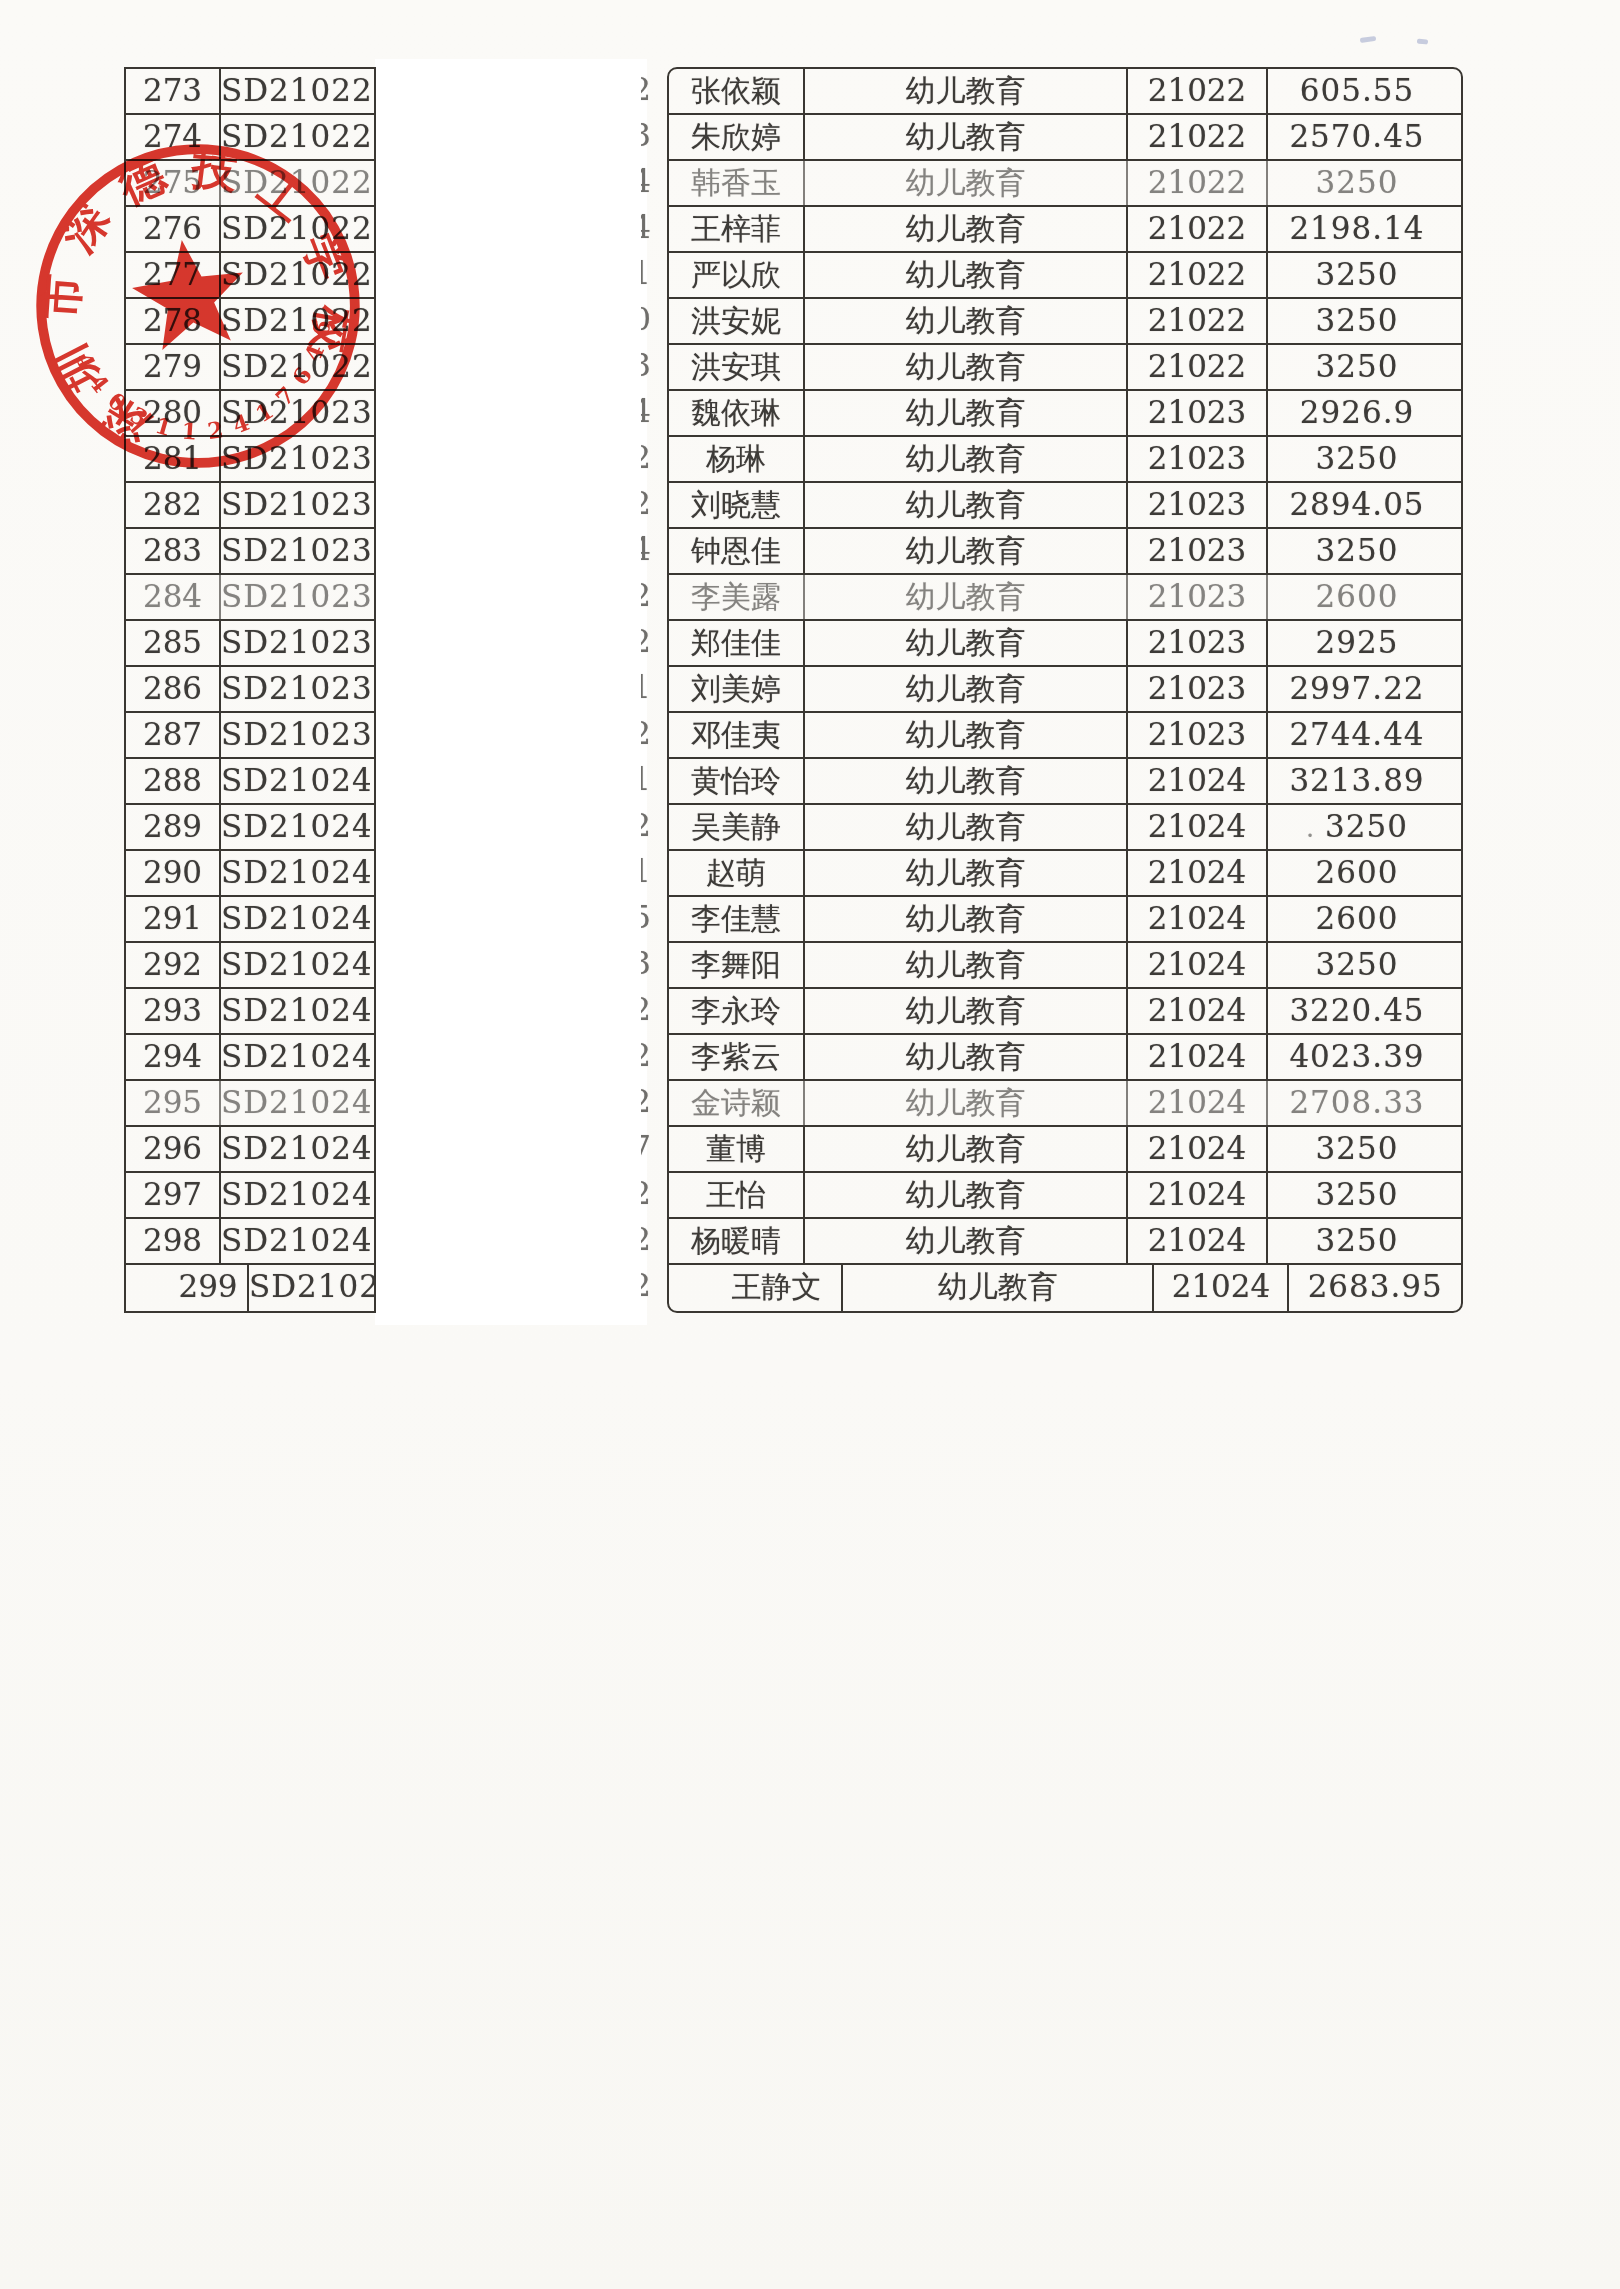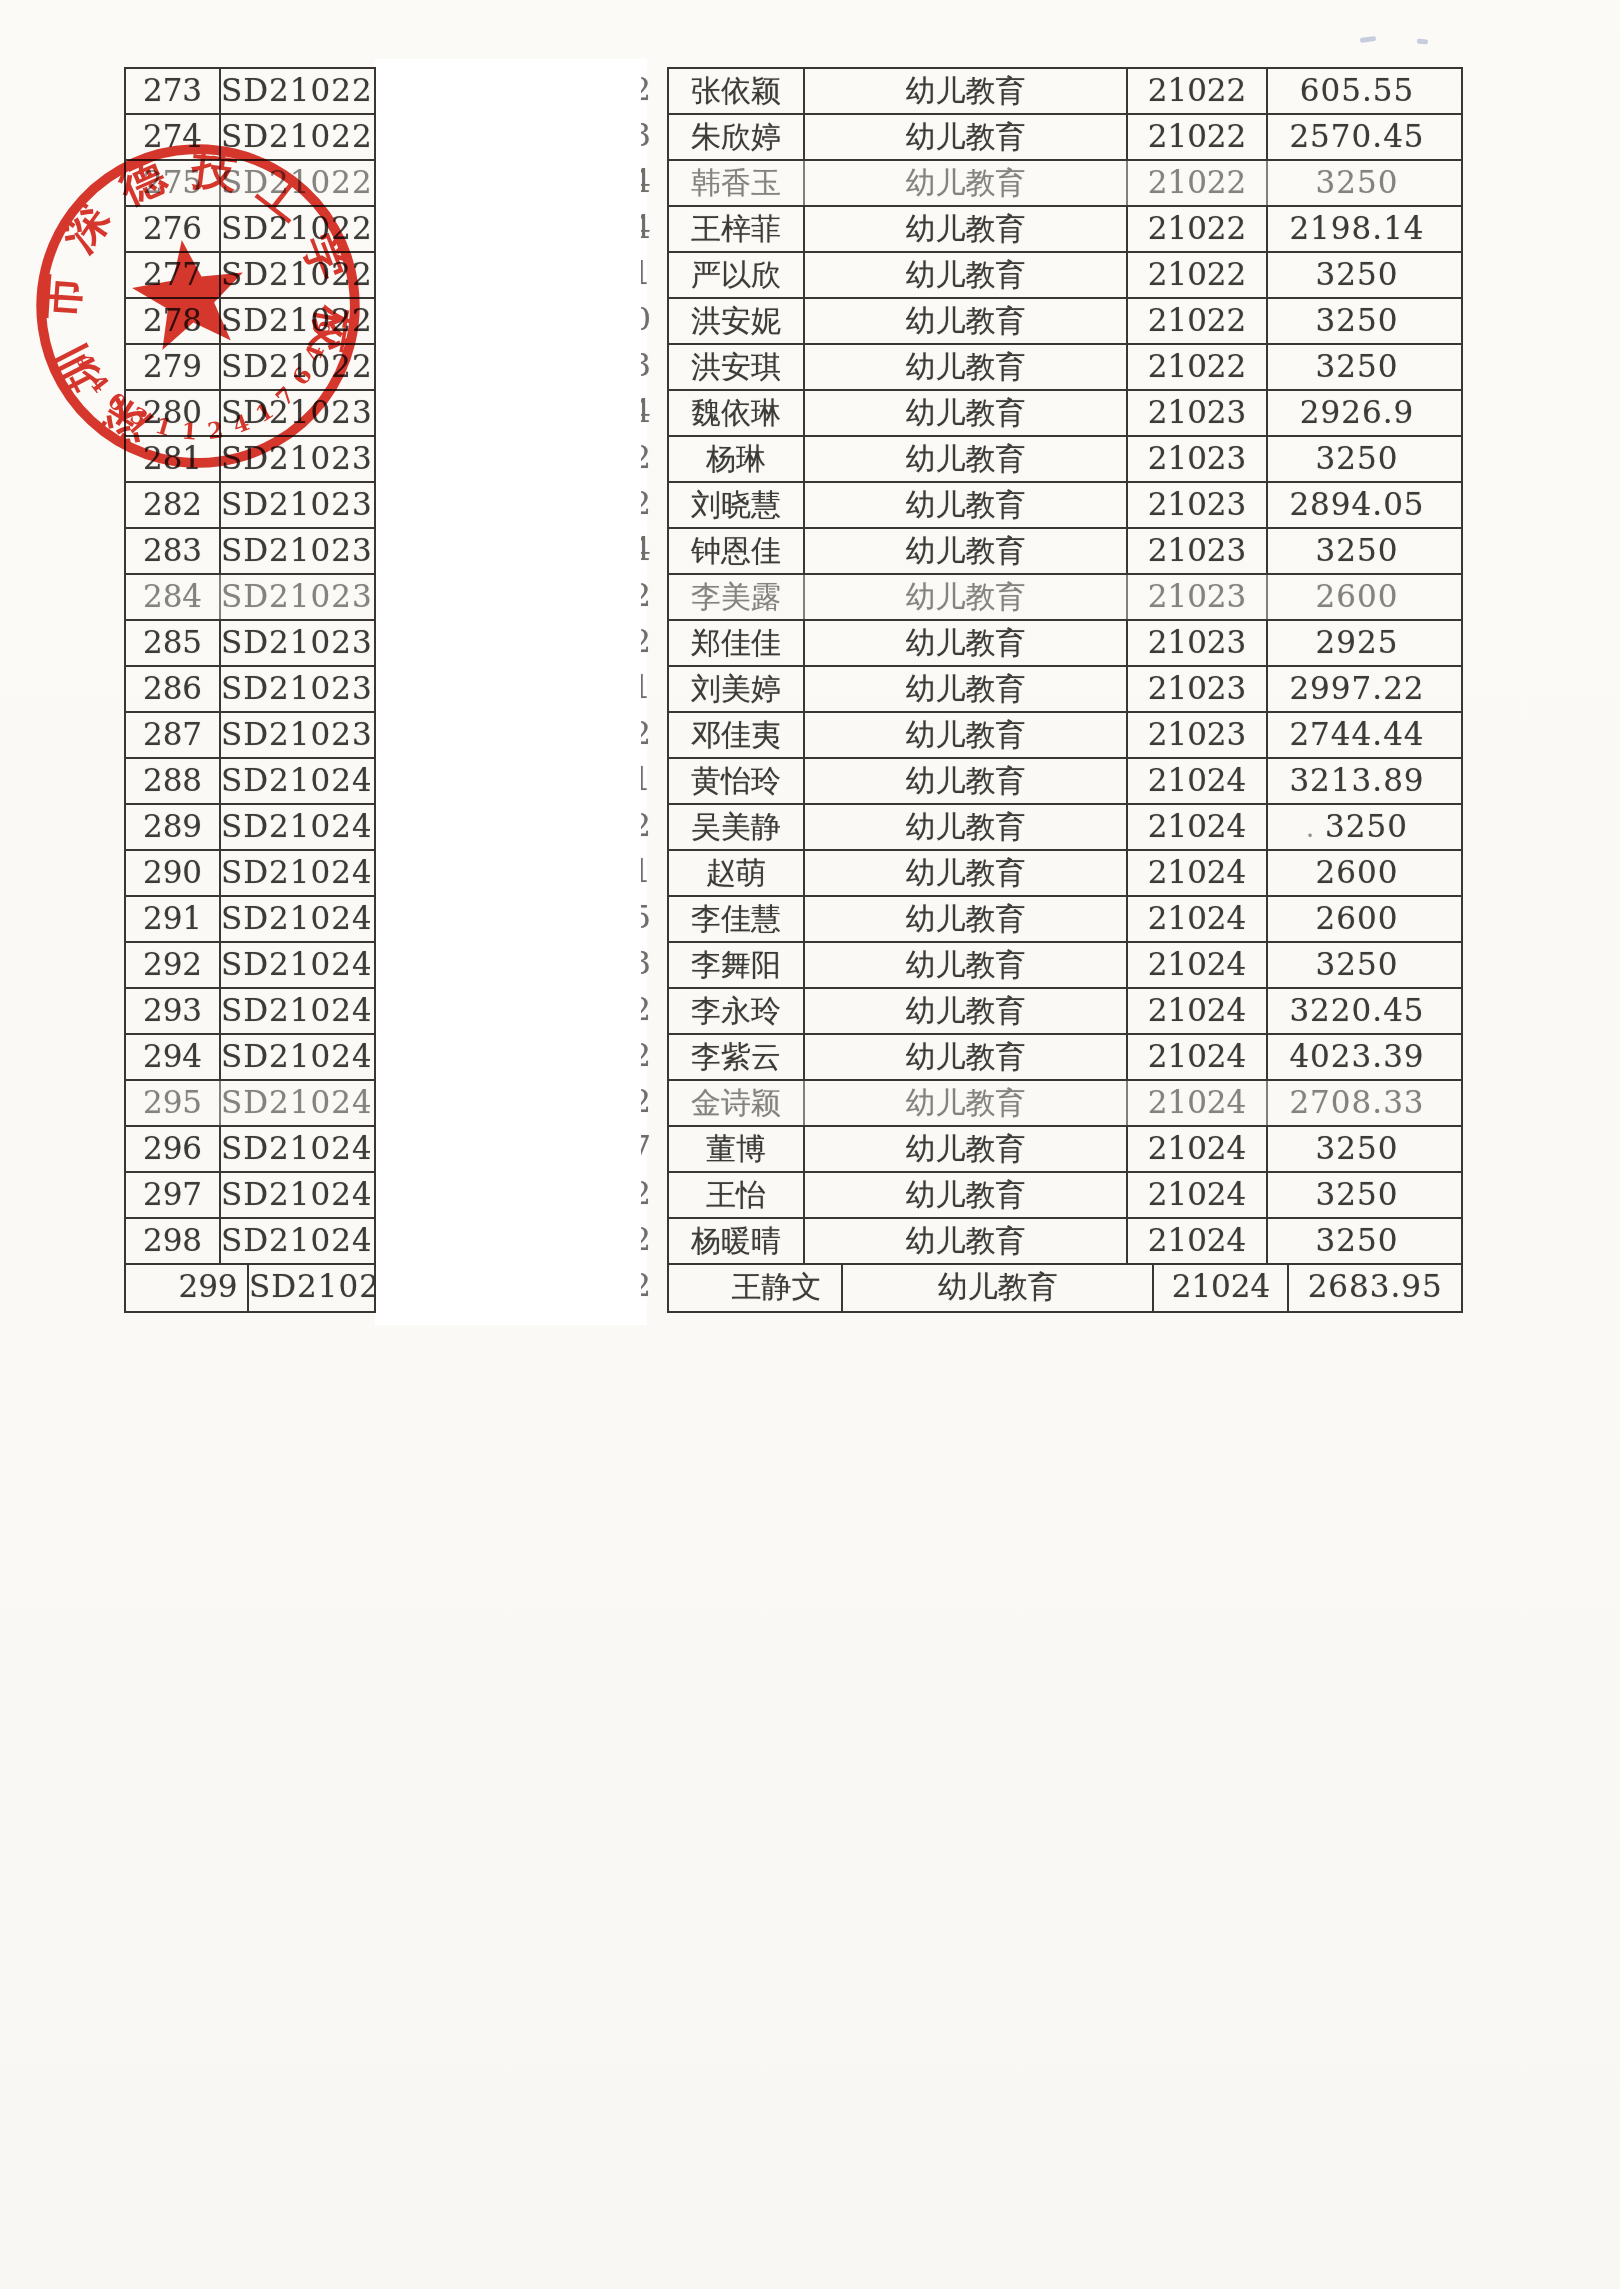--- a/index.html
+++ b/index.html
@@ -30,21 +30,21 @@
     text-align:center;color:var(--ink);
     font-size:31px;line-height:43px;
     white-space:nowrap;overflow:hidden;
     text-shadow:0 0 1px rgba(70,65,60,.45);
   }
   .cell:last-child{border-right:none;}
   .row.faded .cell{opacity:.62;}
   #leftTable{left:124px;top:67px;width:248px;}
   #leftTable .c-no{width:95px;}
   #leftTable .c-id{width:149px;letter-spacing:1px;}
-  #rightTable{left:667px;top:67px;width:792px;}
+  #rightTable{left:667px;top:67px;width:792px;border-radius:10px;}
   #rightTable .c-name{width:136px;font-size:30px;}
   #rightTable .c-major{width:323px;font-size:30px;}
   #rightTable .c-class{width:140px;}
   #rightTable .c-amount{width:178px;letter-spacing:1px;}
   .amount-prefix{opacity:.55;margin-right:9.8px;font-size:25.5px;}
   
   #redact{
     position:absolute;left:375px;top:59px;width:272px;height:1266px;
     background:#ffffff;
   }

